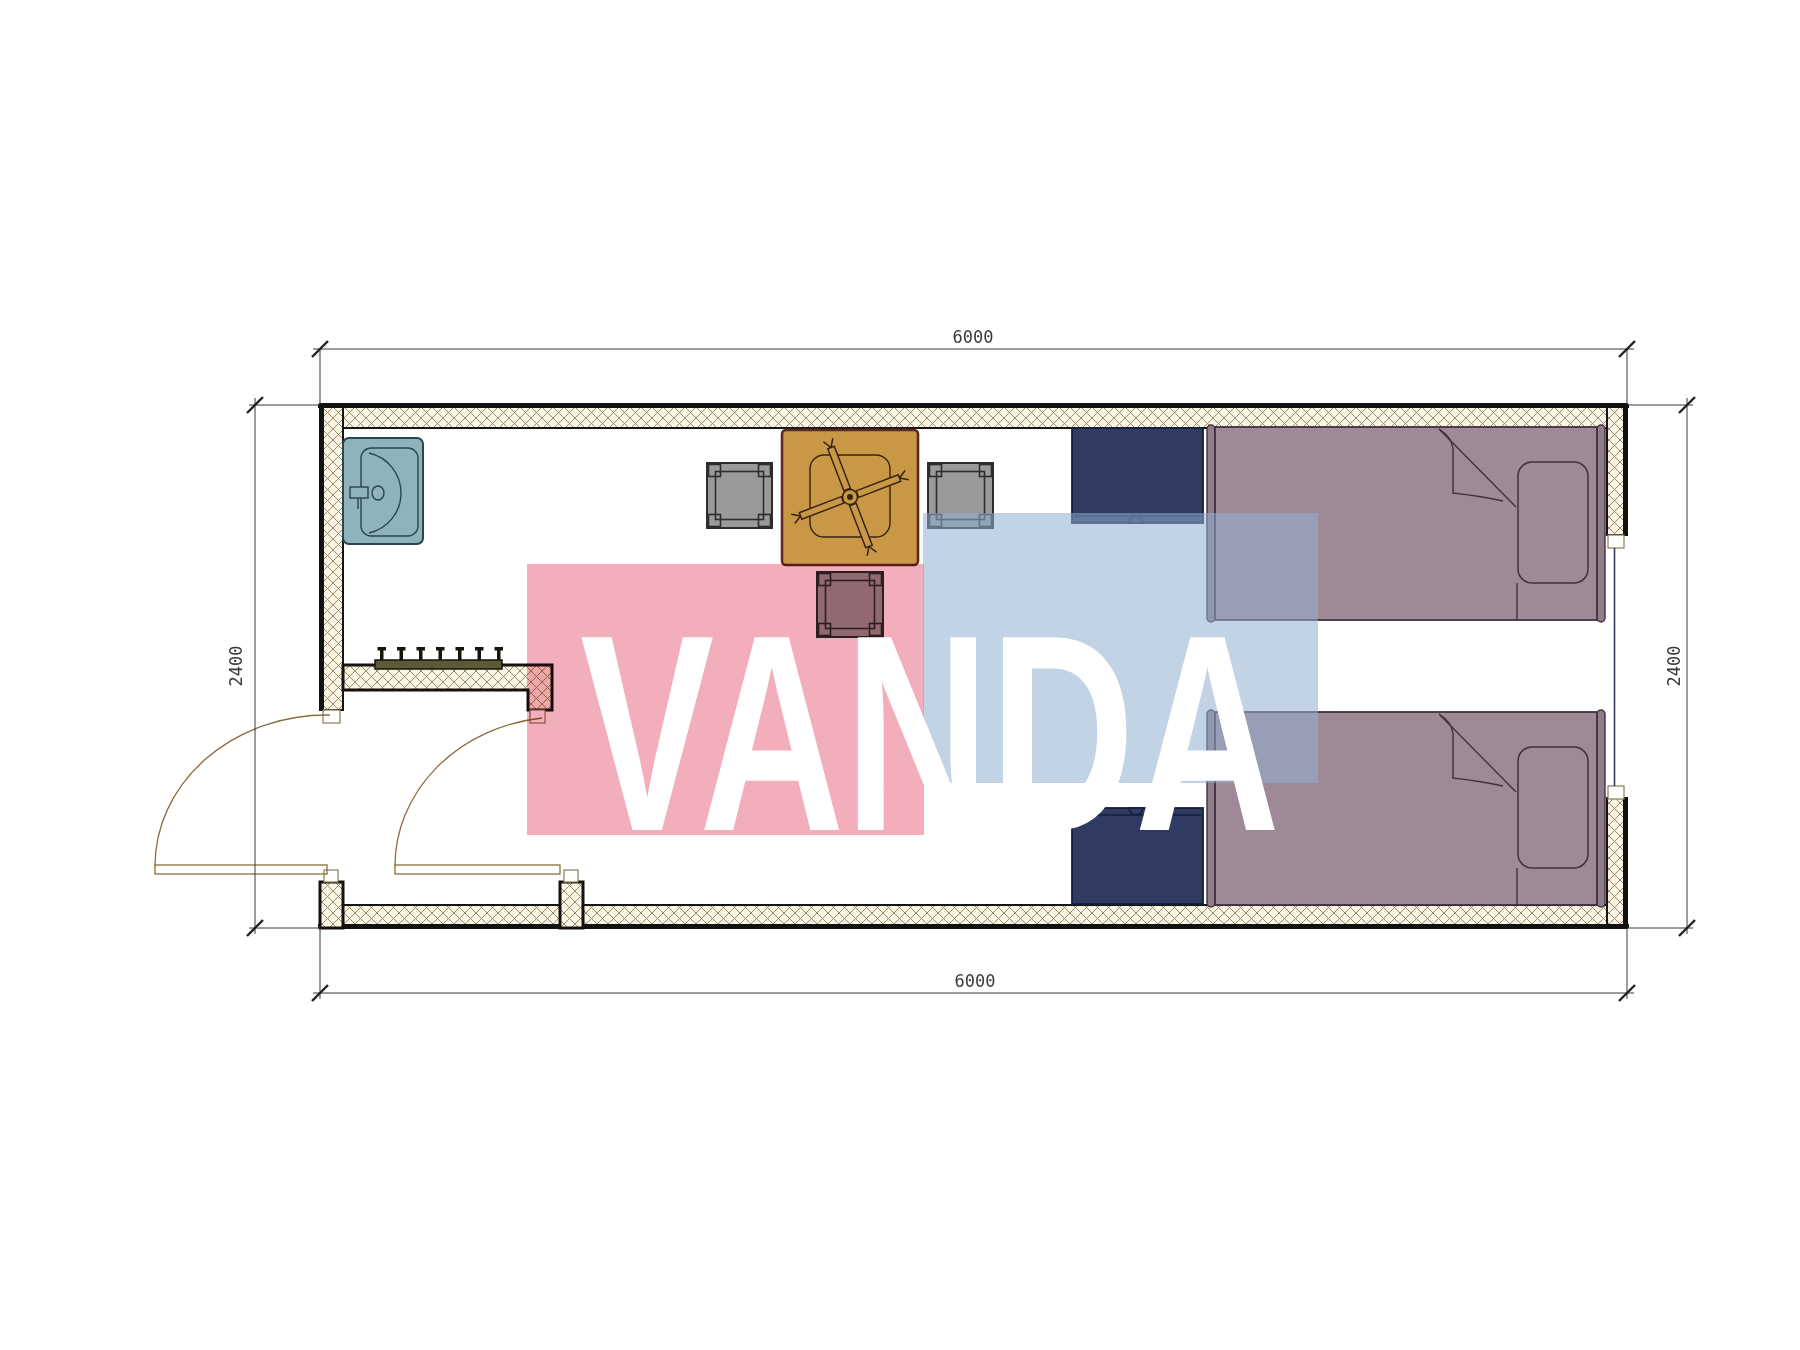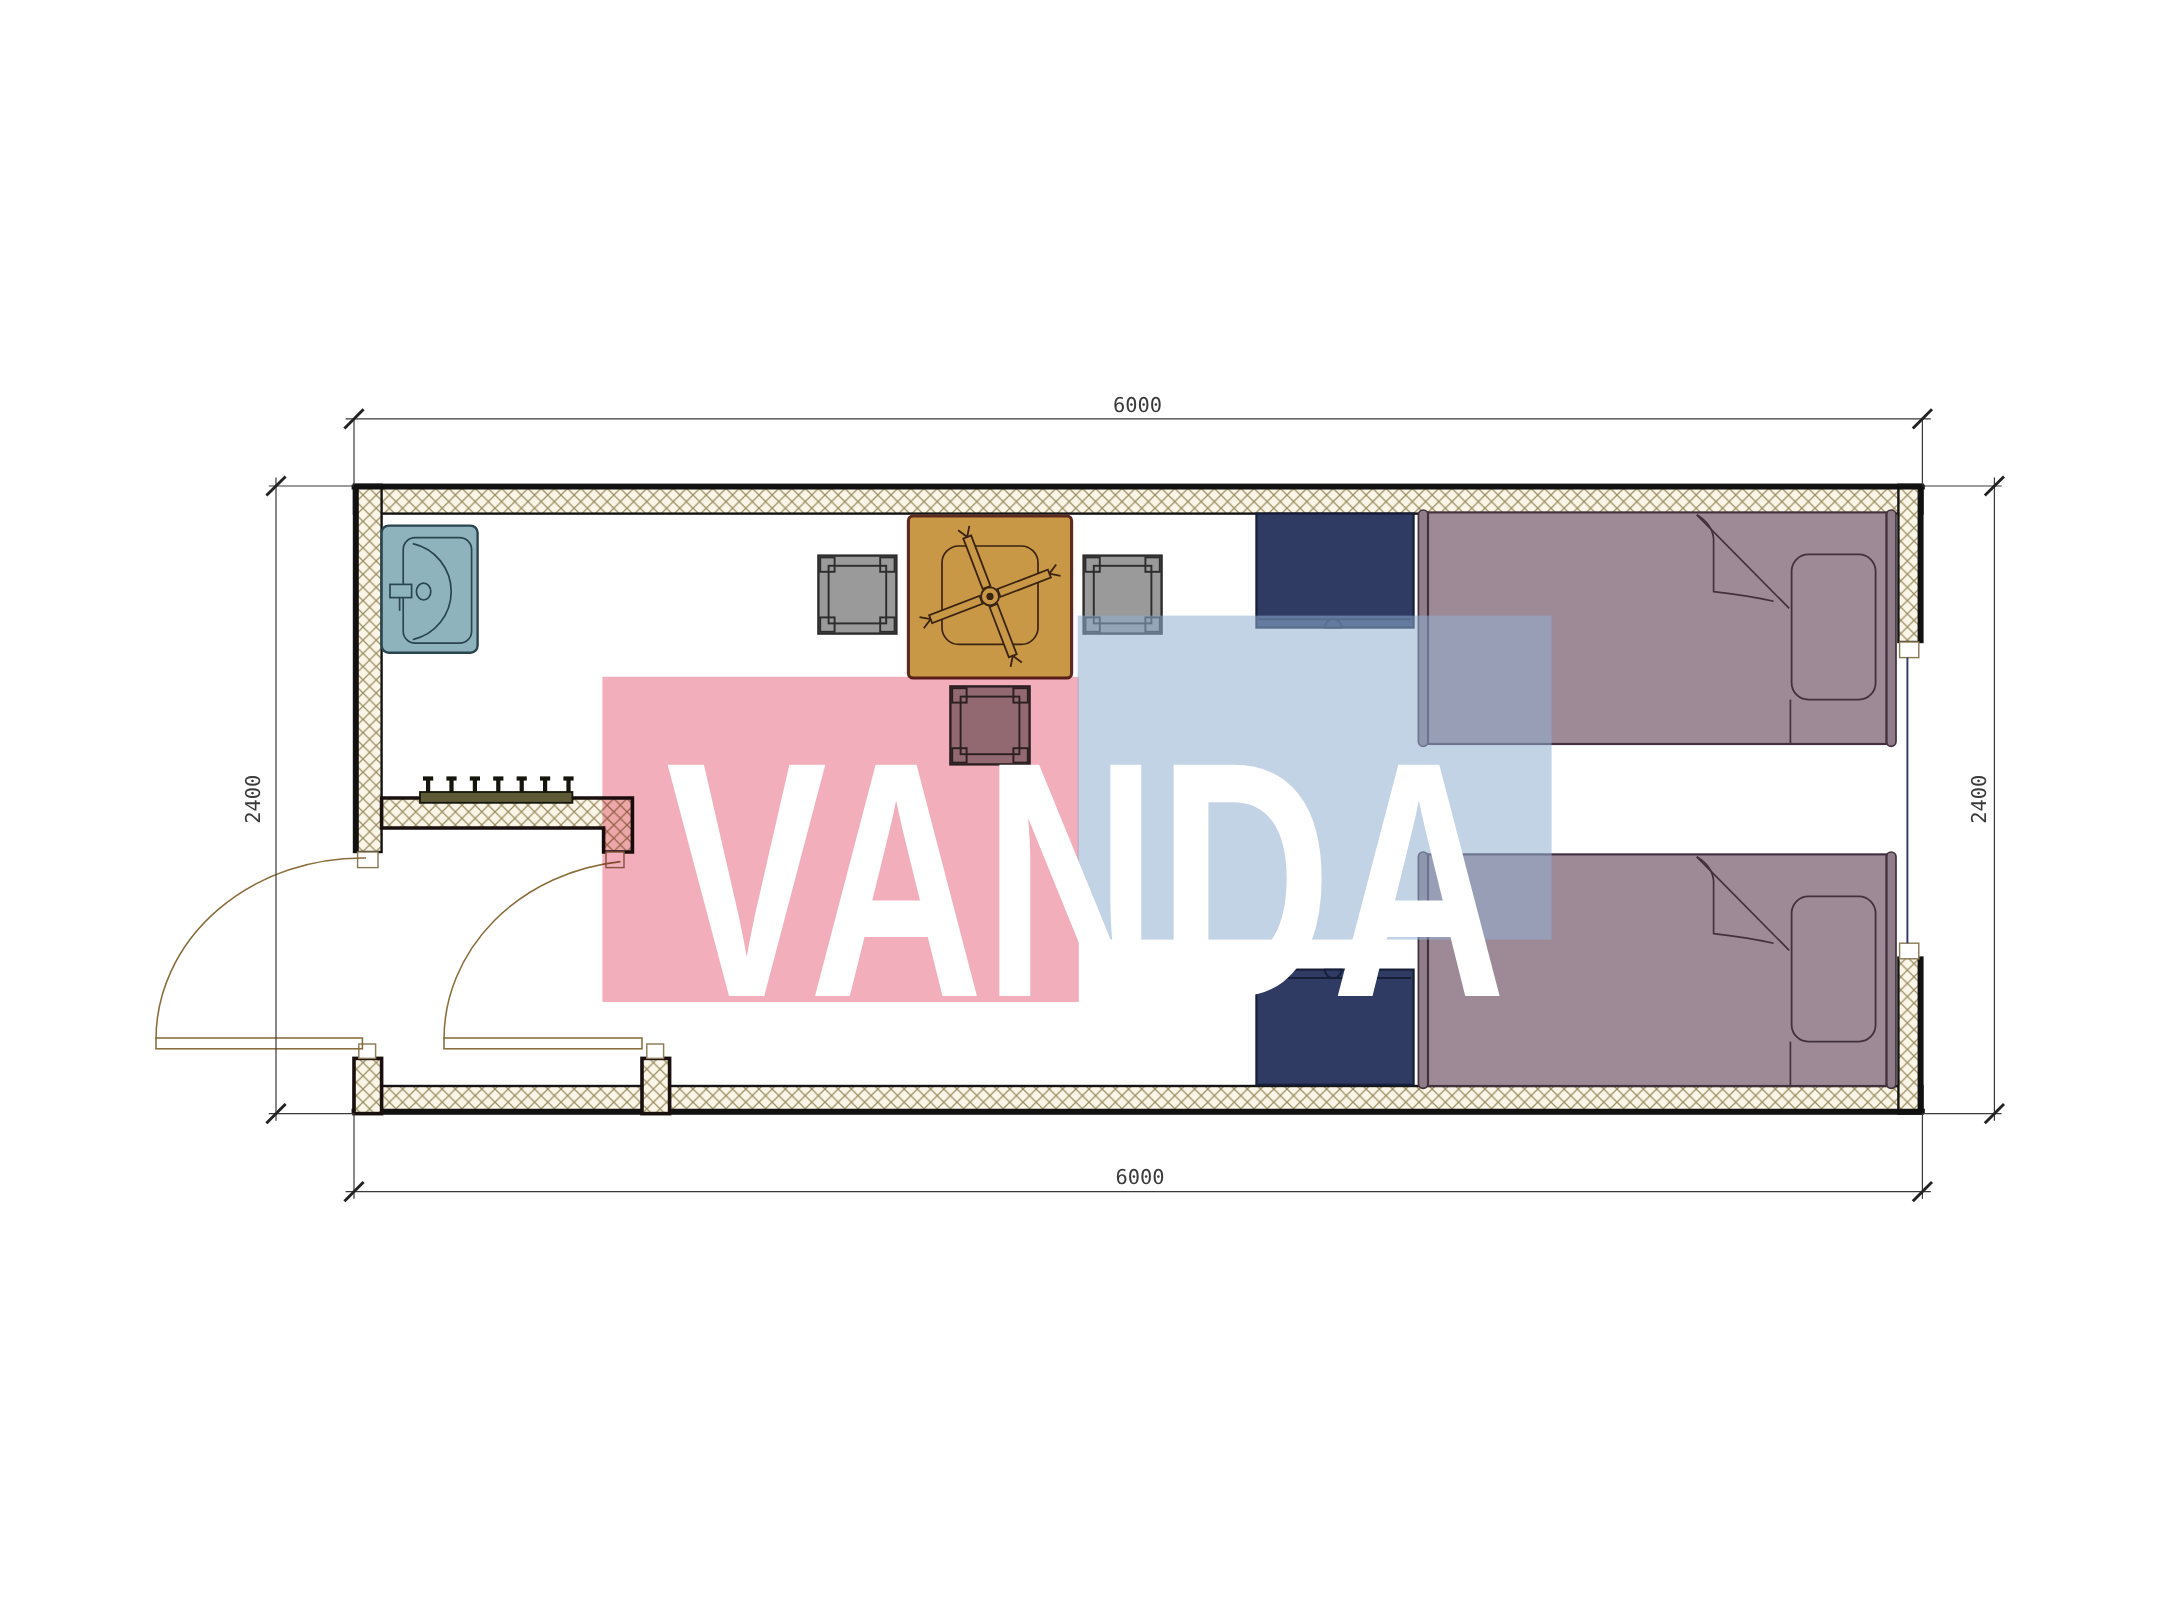--- a/index.html
+++ b/index.html
@@ -1,18 +1,19 @@
 <!DOCTYPE html>
 <html><head>
 <meta charset="utf-8">
 <style>
   html,body { margin:0; padding:0; background:#ffffff; }
   .stage {
     position:relative; width:1672px; height:1350px; background:#ffffff;
     font-family:"Liberation Sans", sans-serif;
+    padding-left:25px;
   }
   svg { display:block; }
   .dim-text { font:17px "DejaVu Sans Mono", monospace; fill:#3a3a3a; }
   .brand-text { font-family:"Liberation Sans", sans-serif; font-weight:700; fill:#ffffff; }
   .wall { fill:url(#hatch); stroke:#141414; stroke-width:2; }
   .wall-heavy { stroke:#111111; stroke-width:4; }
   .partition { fill:url(#hatch); stroke:#1a0f0f; stroke-width:3; }
   .jamb { fill:#ffffff; stroke:#8c7c57; stroke-width:1.2; }
   .dim-line { stroke:#3a3a3a; stroke-width:1; }
   .dim-tick { stroke:#222222; stroke-width:2.4; }

